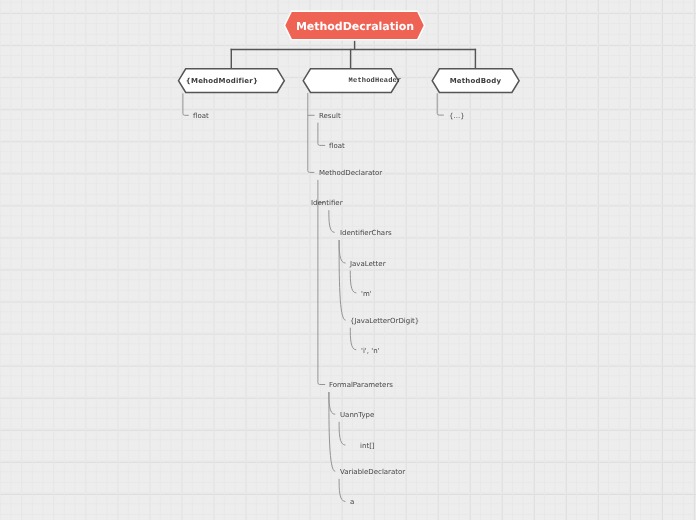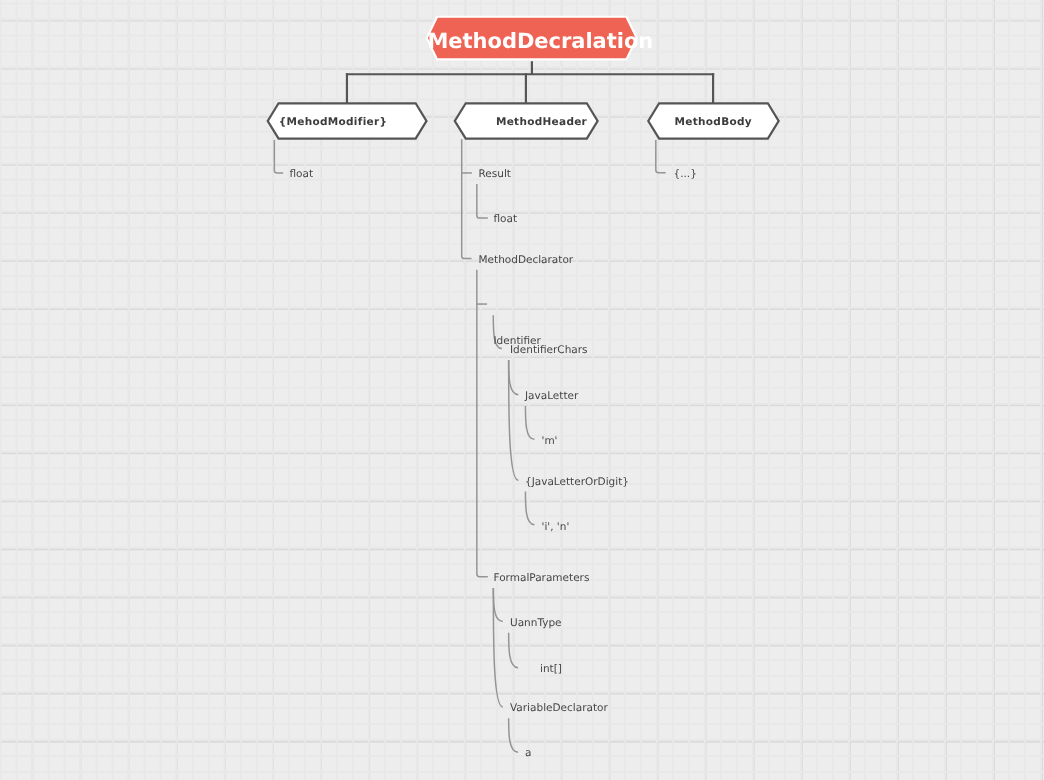--- a/index.html
+++ b/index.html
@@ -14,21 +14,21 @@
       linear-gradient(to right,#dadada 1px,transparent 1px),
       linear-gradient(to bottom,#dadada 1px,transparent 1px);
     background-size:10.683px 10.683px,10.683px 10.683px,32.05px 32.05px,32.05px 32.05px;
     background-position:-0.266px 1.734px,-0.266px 1.734px,21.1px 13.1px,21.1px 13.1px;
   }
   svg.layer{position:absolute;left:0;top:0;width:696px;height:520px;overflow:visible;}
   .nodelabel{position:absolute;white-space:nowrap;font-weight:bold;will-change:transform;
              font-family:"DejaVu Sans",sans-serif;
              font-size:7px;letter-spacing:.2px;color:#3c3c3c;
              text-align:center;line-height:1;}
-  .nodelabel.root{color:#ffffff;font-size:14px;letter-spacing:-0.02px;}
+  .nodelabel.root{color:#ffffff;font-size:11px;letter-spacing:-0.02px;}
   .tlabel{position:absolute;white-space:nowrap;will-change:transform;font-family:"DejaVu Sans",sans-serif;
           font-size:7px;color:#464646;line-height:10px;height:10px;}
 </style>
 </head>
 <body>
 
 <div id="canvas">
 
   <svg class="layer">
     <g stroke="#555555" stroke-width="1.45" fill="none" shape-rendering="geometricPrecision">
@@ -71,30 +71,30 @@
       <path d="M350.3 327.7 C350.3 337.64 350.3 349.8 356.3 349.8"></path>
       <path d="M328.9 392.0 C328.9 427.69 328.9 471.3 335.2 471.3"></path>
       <path d="M328.9 392.0 C328.9 402.04 328.9 414.3 335.2 414.3"></path>
       <path d="M339.1 421.8 C339.1 432.29 339.1 445.1 345.4 445.1"></path>
       <path d="M339.1 478.8 C339.1 489.01 339.1 501.5 345.4 501.5"></path>
     </g>
   </svg>
 
   <div class="nodelabel root" style="left:284.5px;top:21.4px;width:140px;">MethodDecralation</div>
   <div class="nodelabel" style="left:178.5px;top:78.3px;width:86px;">{MehodModifier}</div>
-  <div class="nodelabel" style="left:303px;top:78.3px;width:116px;">MethodHeader</div>
+  <div class="nodelabel" style="left:317px;top:78.3px;width:116px;font-family:Liberation Mono, monospace;">MethodHeader</div>
   <div class="nodelabel" style="left:432.2px;top:78.3px;width:87px;">MethodBody</div>
 
   <div class="tlabel" style="left:192.9px;top:111.20px;">float</div>
   <div class="tlabel" style="left:448.6px;top:111.00px;">{...}</div>
 
   <div class="tlabel" style="left:318.7px;top:111.00px;">Result</div>
   <div class="tlabel" style="left:329.0px;top:141.30px;">float</div>
   <div class="tlabel" style="left:318.7px;top:168.30px;">MethodDeclarator</div>
-  <div class="tlabel" style="left:329.0px;top:198.40px;margin-top:24px;">Identifier</div>
+  <div class="tlabel" style="left:311px;top:198.40px;">Identifier</div>
   <div class="tlabel" style="left:339.5px;top:228.30px;">IdentifierChars</div>
   <div class="tlabel" style="left:350.4px;top:259.00px;">JavaLetter</div>
   <div class="tlabel" style="left:360.5px;top:288.80px;">'m'</div>
   <div class="tlabel" style="left:350.4px;top:316.10px;">{JavaLetterOrDigit}</div>
   <div class="tlabel" style="left:360.5px;top:345.70px;">'i', 'n'</div>
   <div class="tlabel" style="left:329.0px;top:380.40px;">FormalParameters</div>
   <div class="tlabel" style="left:339.5px;top:410.20px;">UannType</div>
   <div class="tlabel" style="left:350.4px;top:441.00px;padding-left:10px;">int[]</div>
   <div class="tlabel" style="left:339.5px;top:467.20px;">VariableDeclarator</div>
   <div class="tlabel" style="left:350.4px;top:497.40px;">a</div>

